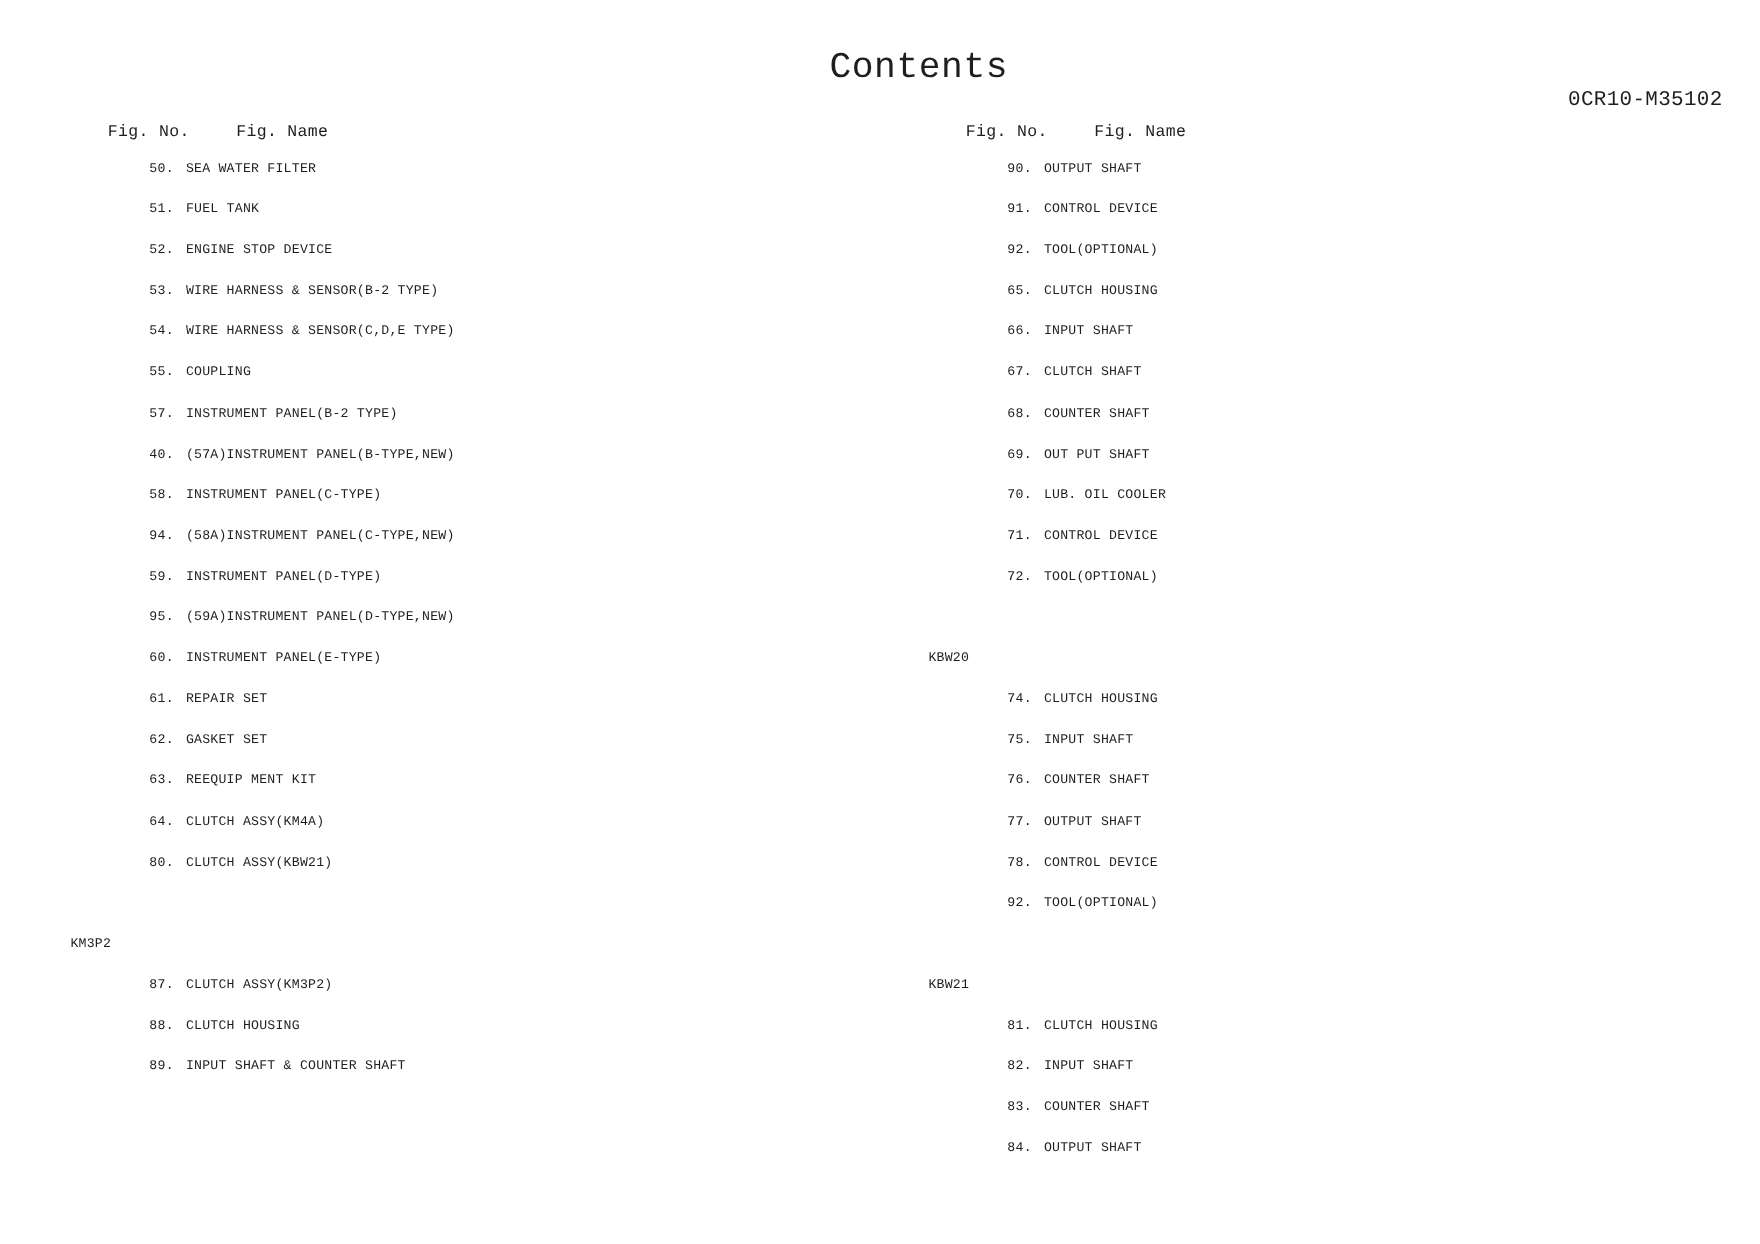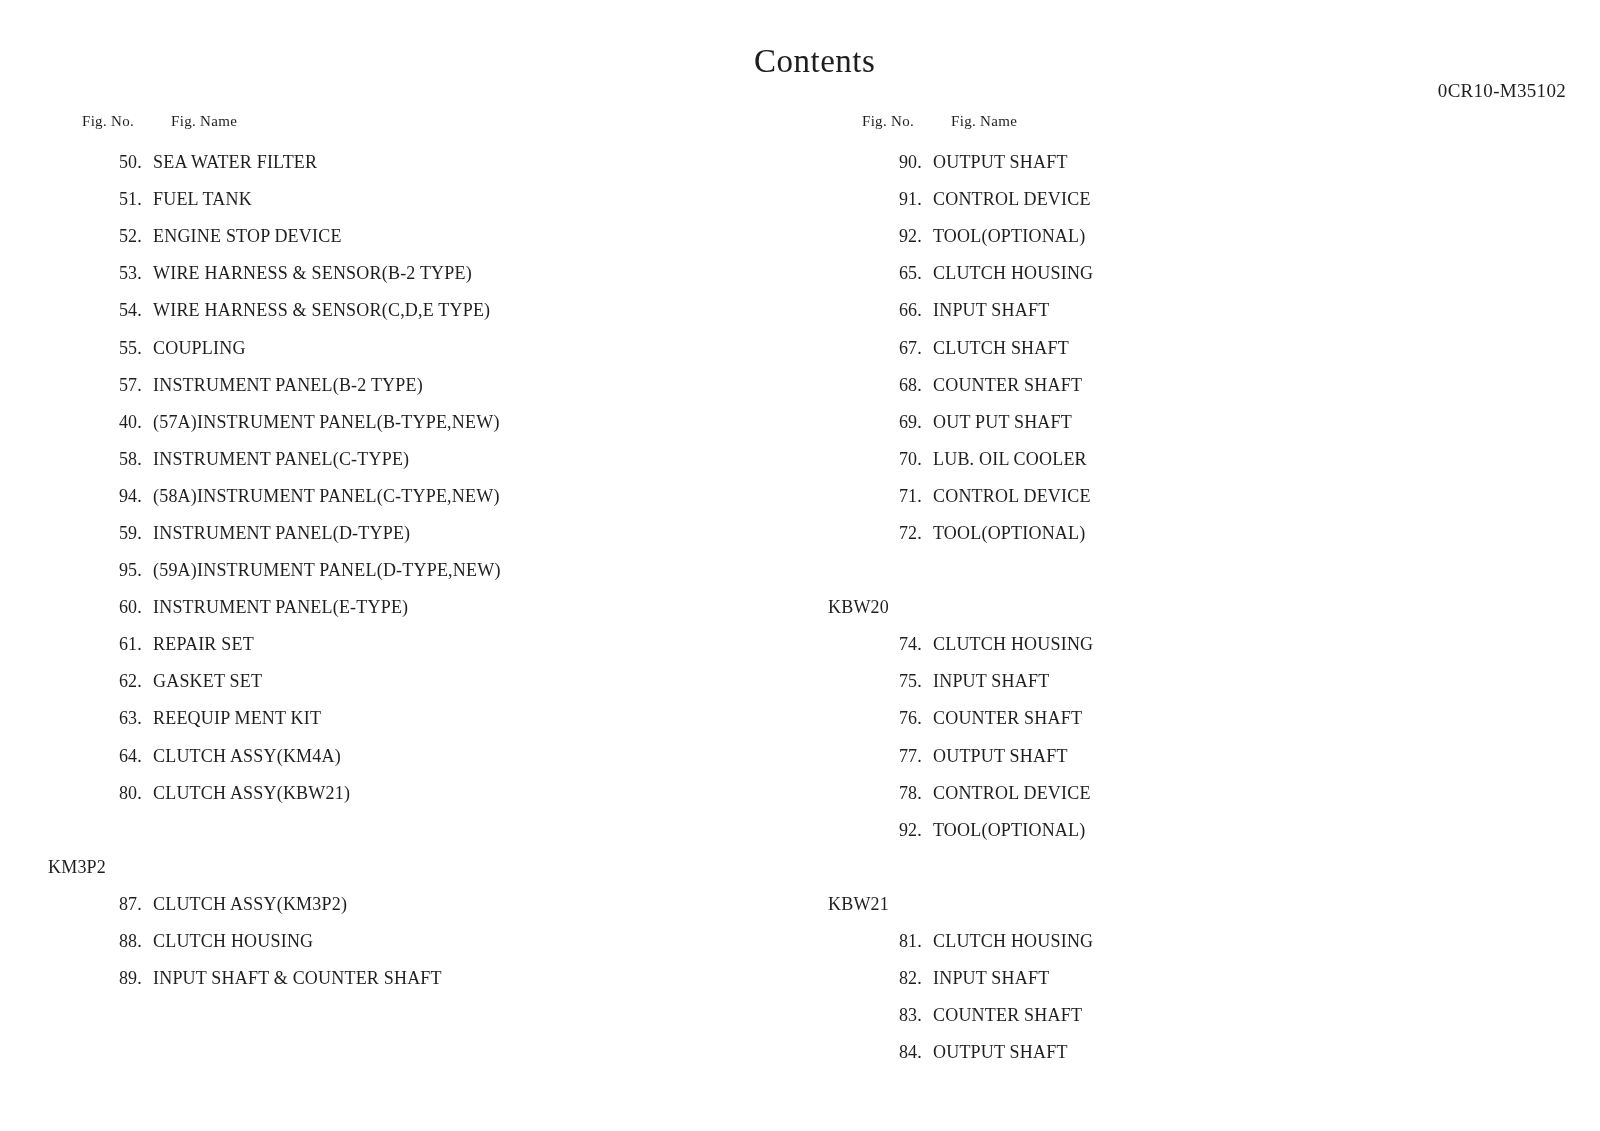--- a/index.html
+++ b/index.html
@@ -6,21 +6,21 @@
     margin: 0;
     padding: 0;
     background: #e8e8e8;
   }
   .page {
     position: relative;
     width: 1600px;
     height: 1131px;
     background: #ffffff;
     overflow: hidden;
-    font-family: Liberation Serif, serif;
+    font-family: Liberation Mono, monospace;
     color: #1e1e1e;
   }
   .title {
     position: absolute;
     top: 45px;
     left: 754px;
     font-size: 33px;
     line-height: 33px;
     letter-spacing: 0.5px;
     white-space: nowrap;
@@ -32,20 +32,21 @@
     font-size: 19px;
     line-height: 15px;
     letter-spacing: 0.3px;
     white-space: nowrap;
   }
   .column {
     position: absolute;
     top: 0;
     width: 720px;
     height: 1045px;
+    margin-left: 16px;
   }
   .col-left  { left: 48px; }
   .col-right { left: 828px; }
   .col-header {
     position: absolute;
     top: 113px;
     left: 0;
     font-size: 15px;
     line-height: 16px;
     letter-spacing: 0.3px;
@@ -55,22 +56,22 @@
   .col-header .h-name { margin-left: 33px; }
   .rows {
     position: absolute;
     top: 144px;
     left: 0;
     width: 720px;
   }
   .row {
     height: 37.1px;
     display: flex;
-    align-items: center;
-    font-size: 18px;
+    align-items: flex-start;
+    font-size: 12px;
     line-height: 19px;
     letter-spacing: 0.2px;
     white-space: nowrap;
   }
   .row .no {
     width: 94px;
     text-align: right;
     flex: 0 0 94px;
   }
   .row .nm {

